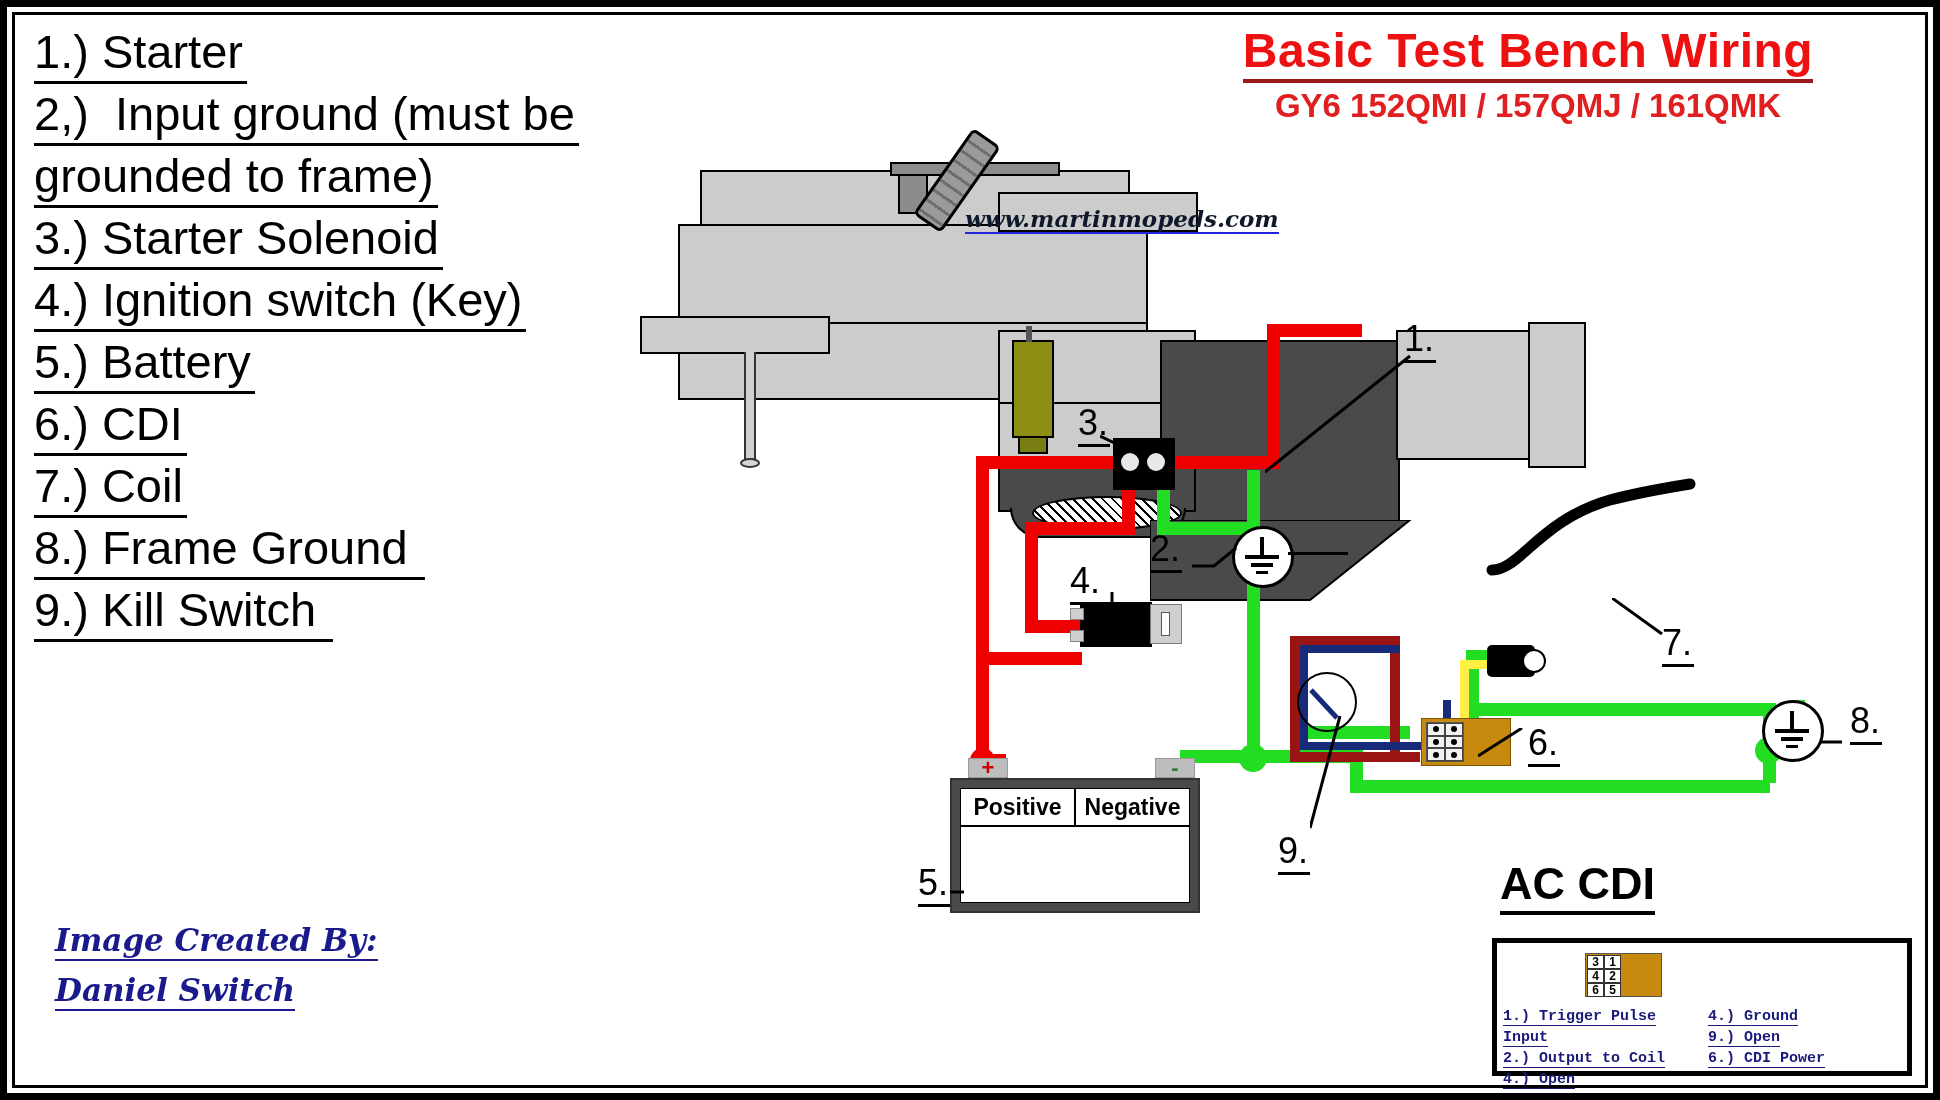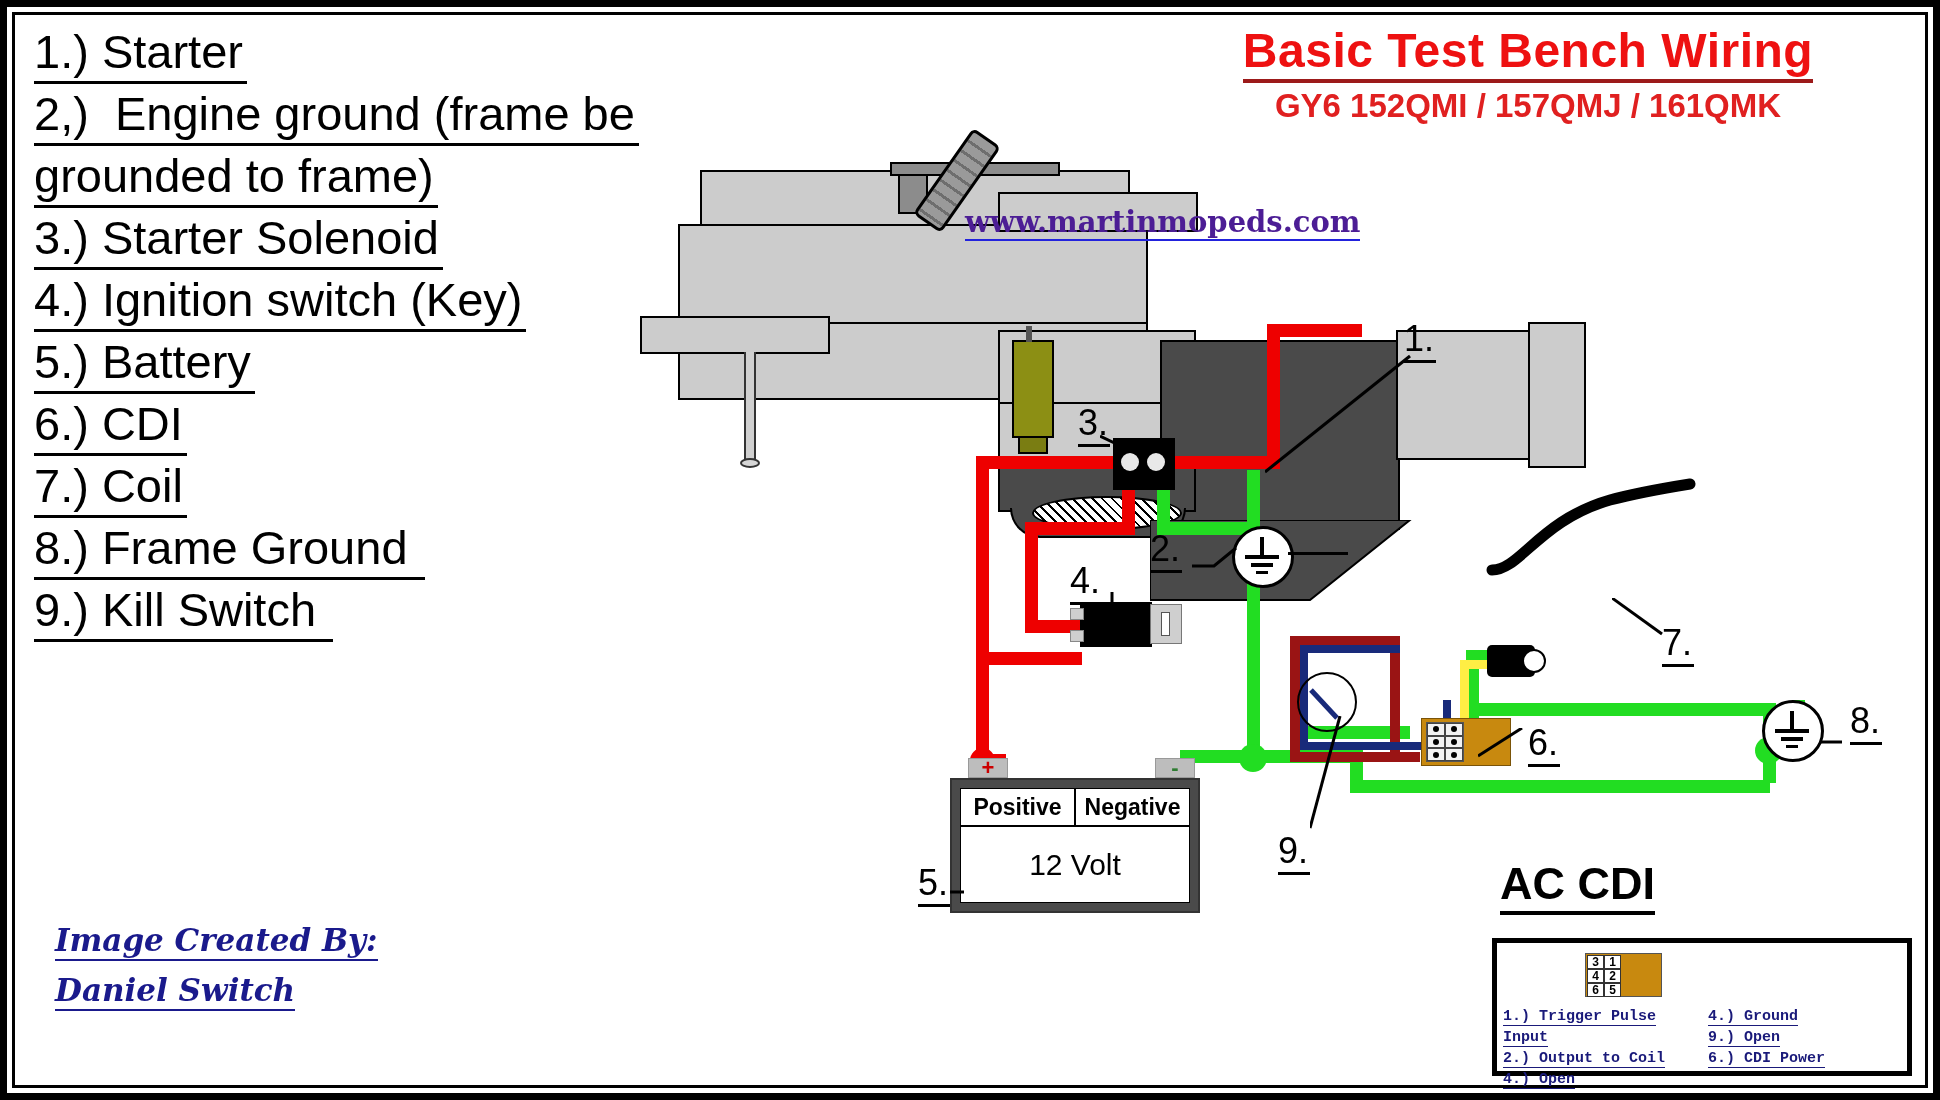--- a/index.html
+++ b/index.html
@@ -76,21 +76,21 @@
 </style>
 </head>
 <body>
 
 <div id="page">
   <div class="frame-outer"></div>
   <div class="frame-inner"></div>
 
   <div id="legend">
     <div class="legend-item"><span class="legend-line">1.) Starter</span></div>
-    <div class="legend-item"><span class="legend-line">2,)  Engine ground (frame be</span></div>
+    <div class="legend-item"><span class="legend-line">2,)  Input ground (must be</span></div>
     <div class="legend-item"><span class="legend-line">grounded to frame)</span></div>
     <div class="legend-item"><span class="legend-line">3.) Starter Solenoid</span></div>
     <div class="legend-item"><span class="legend-line">4.) Ignition switch (Key)</span></div>
     <div class="legend-item"><span class="legend-line">5.) Battery</span></div>
     <div class="legend-item"><span class="legend-line">6.) CDI</span></div>
     <div class="legend-item"><span class="legend-line">7.) Coil</span></div>
     <div class="legend-item"><span class="legend-line">8.) Frame Ground </span></div>
     <div class="legend-item"><span class="legend-line">9.) Kill Switch </span></div>
   </div>
 
@@ -132,21 +132,21 @@
     <div class="part dgray" style="left:358px;top:328px;width:198px;height:44px;border-top:none;"></div>
     <div class="part" style="left:370px;top:368px;width:176px;height:30px;background:#4a4a4a;border:2px solid #000;border-top:none;border-radius:0 0 60px 60px;"></div>
     <div class="part" style="left:392px;top:356px;width:150px;height:34px;background:repeating-linear-gradient(45deg,#fff 0 5px,#000 5px 7px);border:2px solid #000;border-radius:50%;"></div>
     <div class="part" style="left:556px;top:372px;width:210px;height:0;border-bottom:0;border-left:0 solid transparent;"></div>
   </div>
 
   <svg width="420" height="200" style="position:absolute;left:1150px;top:520px;">
     <polygon points="0,0 260,0 160,80 0,80" fill="#4a4a4a" stroke="#000" stroke-width="2"></polygon>
   </svg>
 
-  <div style="position:absolute;left:965px;top:205px;font-family:'DejaVu Serif',serif;font-weight:bold;font-size:29px;color:#4c1d95;">
+  <div style="position:absolute;left:965px;top:205px;font-family:'DejaVu Serif',serif;font-style:italic;font-weight:bold;font-size:23px;color:#0f172a;">
     <span style="border-bottom:2px solid #2222dd;">www.martinmopeds.com</span>
   </div>
 
   <div class="wire w-red" style="left:976px;top:456px;width:13px;height:310px;"></div>
   <div class="wire w-red" style="left:976px;top:754px;width:30px;height:13px;"></div>
   <div class="dot w-red" style="left:970px;top:748px;width:25px;height:25px;"></div>
   <div class="wire w-red" style="left:976px;top:456px;width:160px;height:13px;"></div>
 
   <div class="wire w-red" style="left:1140px;top:456px;width:140px;height:13px;"></div>
   <div class="wire w-red" style="left:1267px;top:330px;width:13px;height:132px;"></div>
@@ -252,21 +252,20 @@
   </div>
 
   <div class="term" style="left:968px;top:758px;color:#cc0000;">+</div>
   <div class="term" style="left:1155px;top:758px;color:#2e7d32;">-</div>
   <div id="battery">
     <div id="batt-inner">
       <div id="batt-head">
         <div>Positive</div>
         <div>Negative</div>
       </div>
-      <div id="batt-body">12 Volt</div>
     </div>
   </div>
 
   <div class="callout" style="left:1404px;top:318px;"><span>1.</span></div>
   <svg width="190" height="130" style="position:absolute;left:1265px;top:352px;">
       <line x1="0" y1="120" x2="145" y2="4" stroke="#000" stroke-width="3"></line>
     </svg>
 
   <div class="callout" style="left:1150px;top:528px;"><span>2.</span></div>
   <svg width="60" height="40" style="position:absolute;left:1192px;top:540px;">

